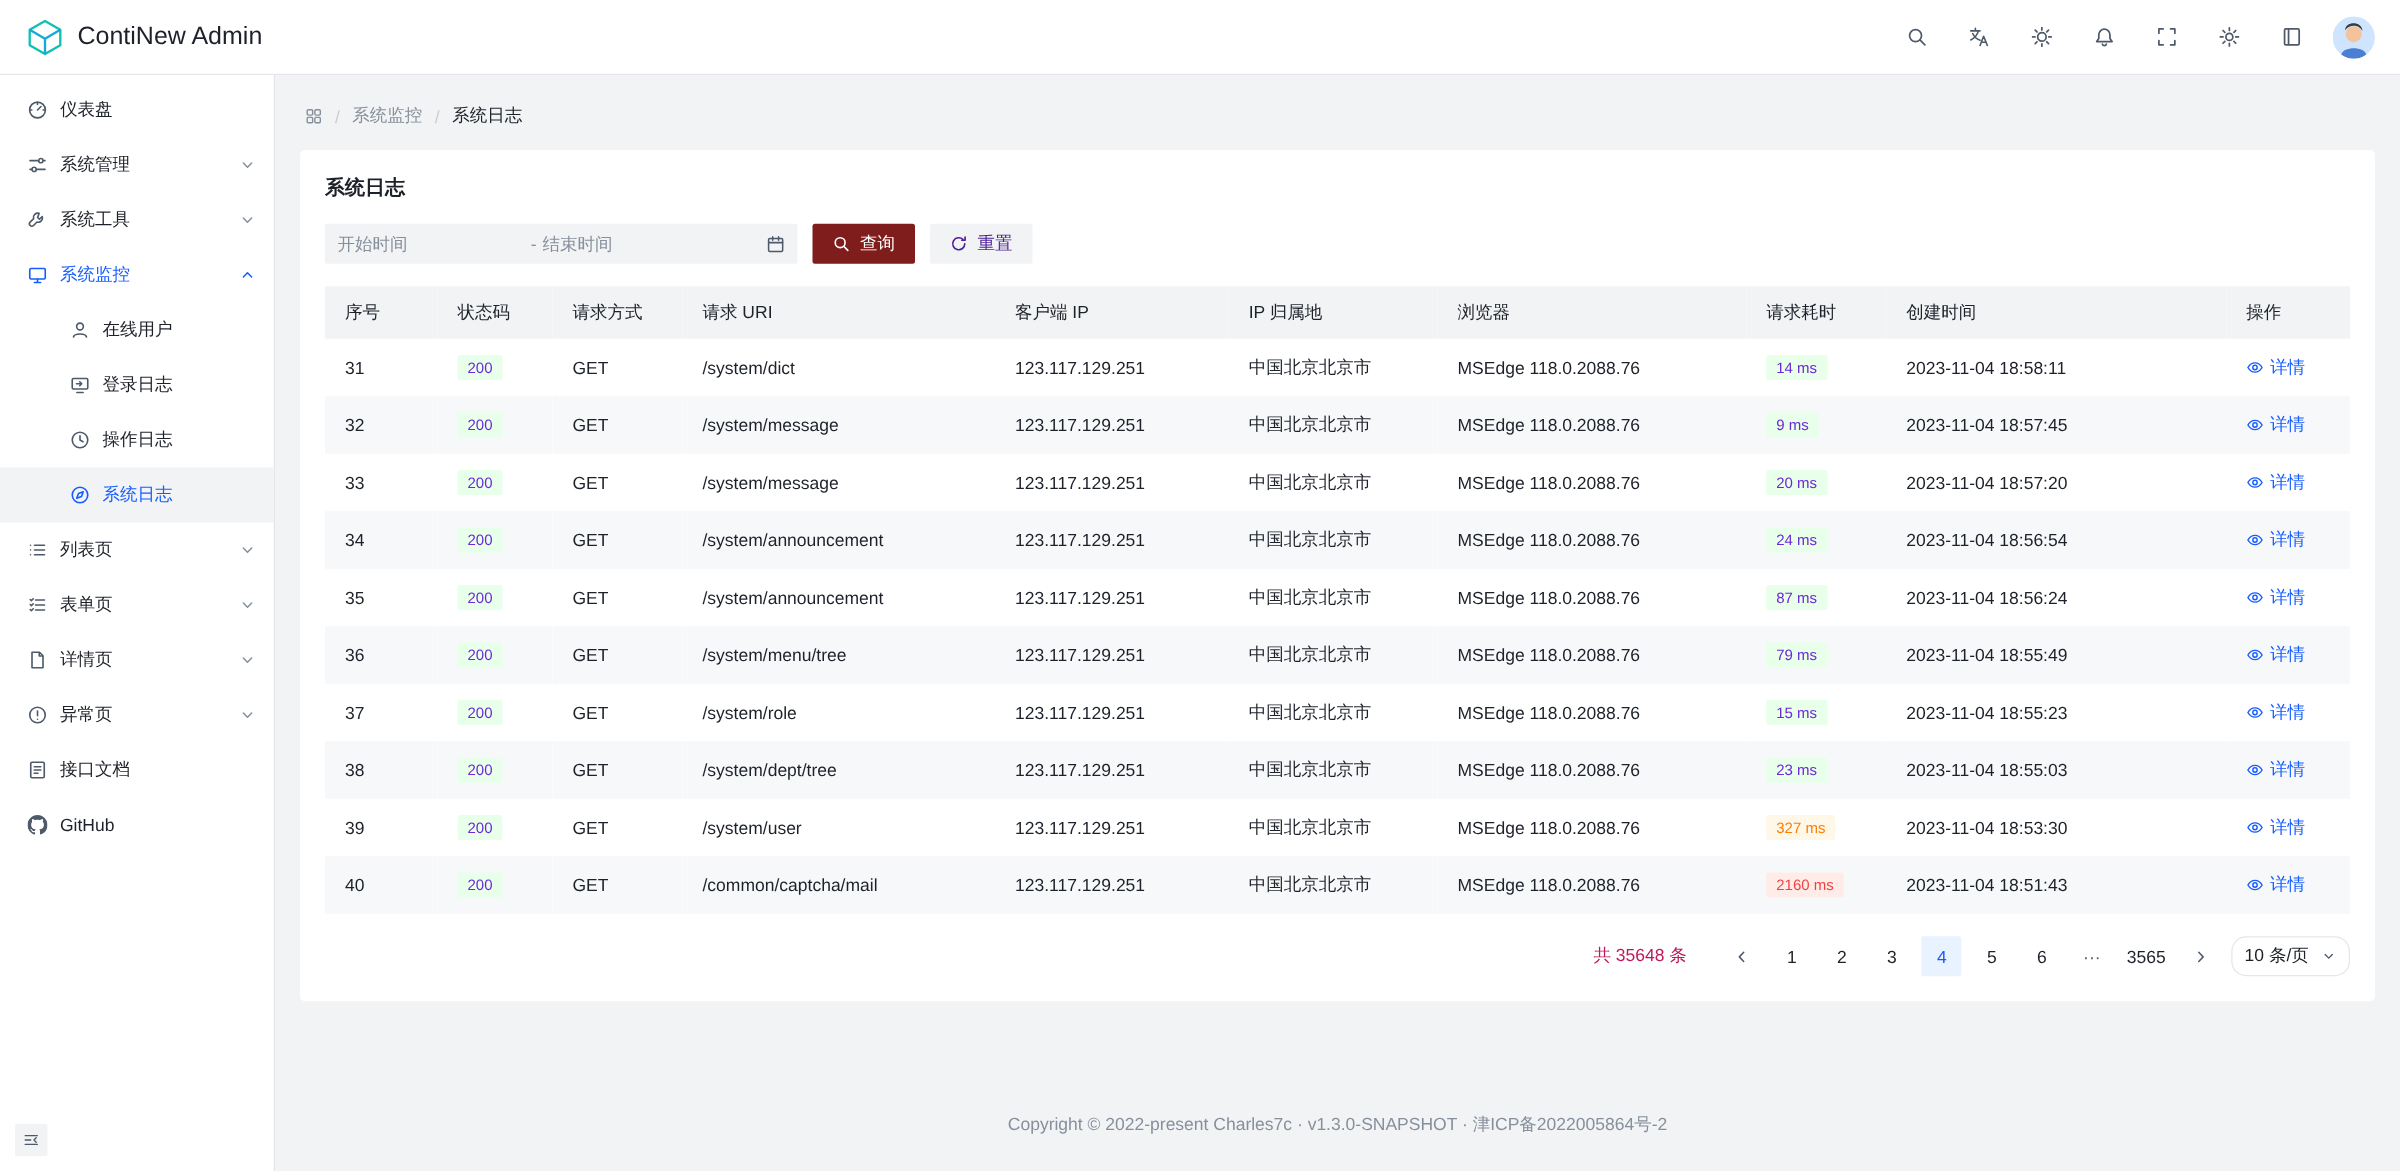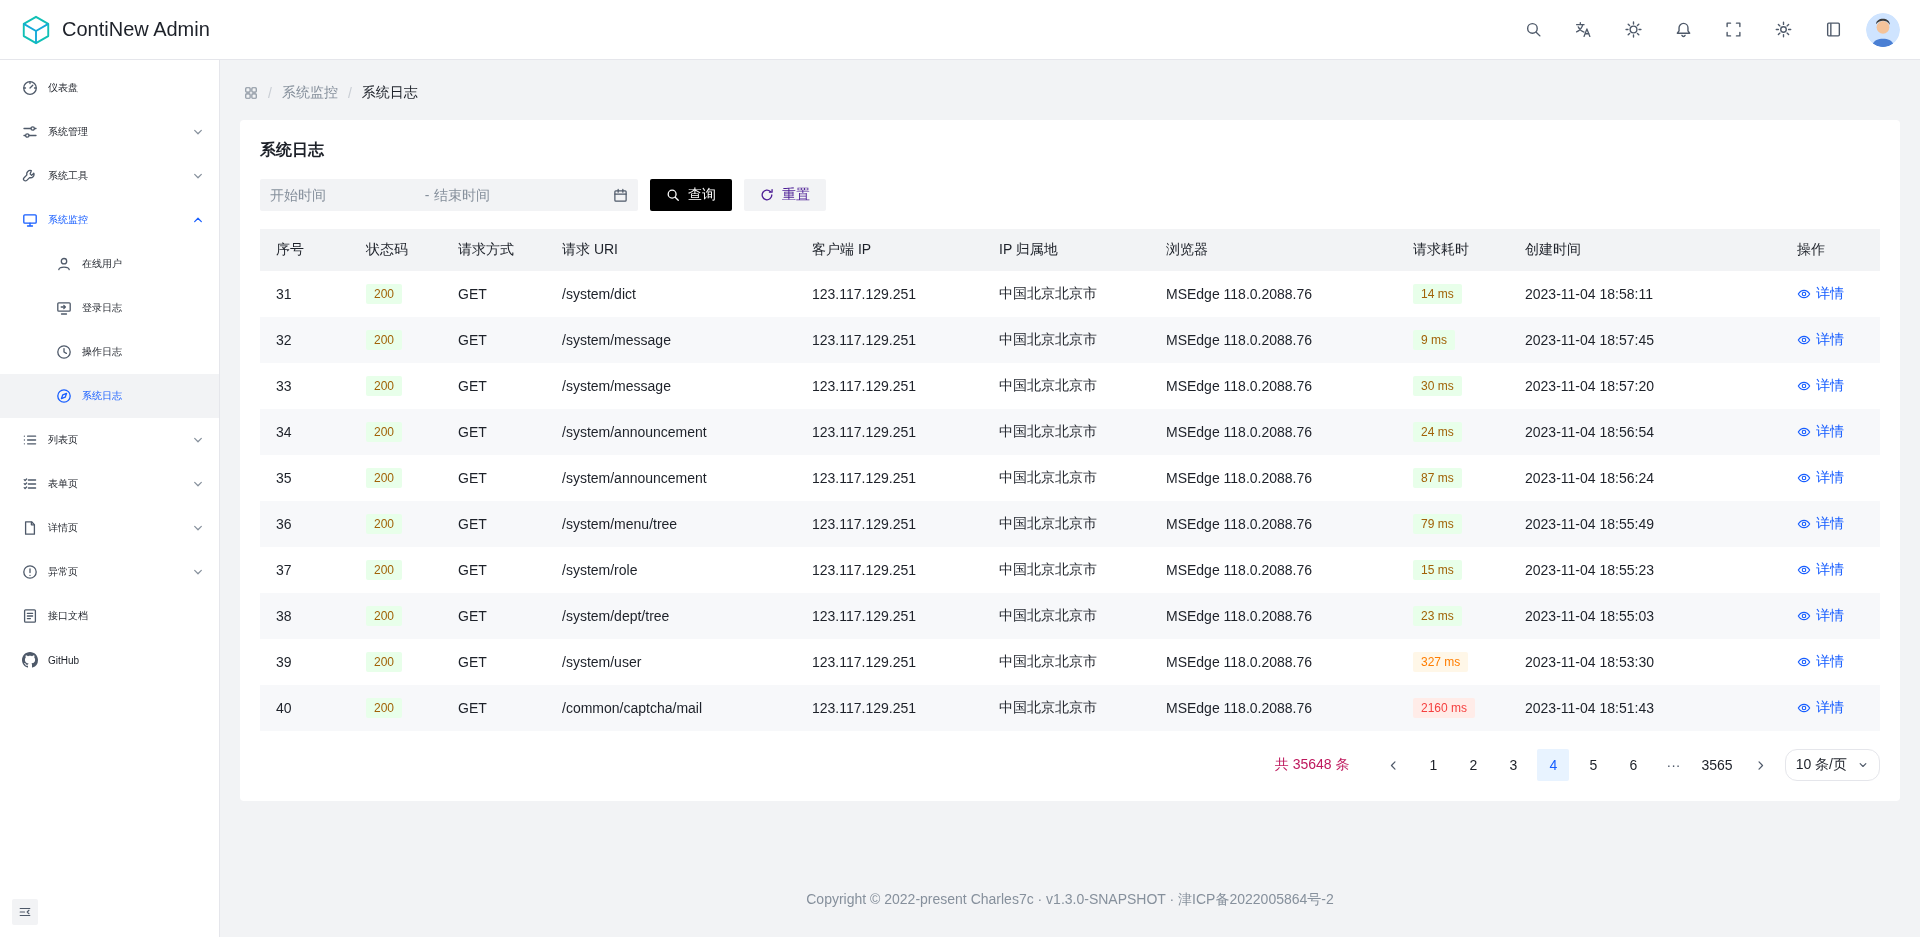--- a/index.html
+++ b/index.html
@@ -18,21 +18,21 @@
   .topbar-actions { display:flex; align-items:center; gap:16px; }
   .icon-btn { width:34px; height:34px; border-radius:50%; display:flex; align-items:center;
     justify-content:center; color:#4e5969; background:transparent; border:none; cursor:pointer; }
   .avatar { width:34px; height:34px; border-radius:50%; overflow:hidden; cursor:pointer; flex:none; }
 
   
   .layout { display:flex; flex:1; min-height:0; }
   .sidebar { width:220px; background:#fff; border-right:1px solid #e5e6eb;
     position:relative; padding-top:6px; flex:none; }
   .menu-item { height:44px; display:flex; align-items:center; gap:10px;
-    padding:0 14px 0 22px; color:#1d2129; cursor:pointer; font-size:10px; }
+    padding:0 14px 0 22px; color:#1d2129; cursor:pointer; font-size:14px; }
   .menu-item .mi { color:#4e5969; display:flex; flex:none; }
   .menu-item .chev { margin-left:auto; color:#86909c; display:flex; }
   .menu-item.active-parent { color:#165dff; }
   .menu-item.active-parent .mi, .menu-item.active-parent .chev { color:#165dff; }
   .submenu .menu-item { padding-left:56px; }
   .menu-item.active { background:#f2f3f5; color:#165dff; }
   .menu-item.active .mi { color:#165dff; }
   .sidebar-collapse { position:absolute; left:12px; bottom:12px; width:26px; height:26px;
     border-radius:2px; background:#f2f3f5; color:#4e5969; display:flex;
     align-items:center; justify-content:center; cursor:pointer; }
@@ -55,21 +55,21 @@
   .filter-row { display:flex; gap:12px; margin-bottom:18px; align-items:center; }
   .range-picker { width:378px; height:32px; background:#f2f3f5; border-radius:2px;
     display:flex; align-items:center; padding:0 10px; cursor:text; }
   .range-picker input { border:none; outline:none; background:transparent; font:inherit;
     color:#1d2129; width:150px; }
   .range-picker input::placeholder { color:#86909c; }
   .range-sep { color:#86909c; width:14px; text-align:center; flex:none; }
   .cal-icon { color:#4e5969; display:flex; margin-left:auto; }
   .btn { height:32px; border:none; border-radius:2px; padding:0 16px; font-size:14px;
     display:flex; align-items:center; gap:8px; cursor:pointer; font-family:inherit; }
-  .btn-primary { background:#000000; color:#fff; }
+  .btn-primary { background:#7f1d1d; color:#fff; }
   .btn-secondary { background:#f2f3f5; color:#4c1d95; }
   .btn .btn-ic { display:flex; }
 
   
   .log-table { width:100%; border-collapse:collapse; table-layout:fixed; }
   .log-table th { background:#f2f3f5; height:42px; text-align:left; padding:0 16px;
     font-weight:500; color:#1d2129; font-size:14px; }
   .log-table td { height:46px; padding:0 16px; font-size:14px; color:#1d2129;
     overflow:hidden; text-overflow:ellipsis; white-space:nowrap; }
   .log-table tbody tr:nth-of-type(even) { background:#f7f8fa; }
@@ -77,21 +77,21 @@
   .log-table th:nth-of-type(2){width:92px}
   .log-table th:nth-of-type(3){width:104px}
   .log-table th:nth-of-type(4){width:250px}
   .log-table th:nth-of-type(5){width:187px}
   .log-table th:nth-of-type(6){width:167px}
   .log-table th:nth-of-type(7){width:247px}
   .log-table th:nth-of-type(8){width:112px}
   .log-table th:nth-of-type(9){width:272px}
 
   .badge { display:inline-block; padding:2px 8px; border-radius:2px; font-size:12px; line-height:16px; }
-  .badge-green  { background:#e8ffea; color:#a16207; }
+  .badge-green  { background:#e8ffea; color:#6d28d9; }
   .badge-orange { background:#fff7e8; color:#ff7d00; }
   .badge-red    { background:#ffece8; color:#f53f3f; }
 
   .detail-link { color:#165dff; display:inline-flex; align-items:center; gap:5px;
     cursor:pointer; text-decoration:none; }
 
   
   .pagination { display:flex; align-items:center; justify-content:flex-end; gap:8px; padding-top:18px; }
   .total { margin-right:20px; color:#be185d; }
   .pages { display:flex; gap:8px; align-items:center; }
@@ -476,21 +476,21 @@
               </tr>
 
               <tr>
                 <td>33</td>
                 <td><span class="badge badge-green">200</span></td>
                 <td>GET</td>
                 <td>/system/message</td>
                 <td>123.117.129.251</td>
                 <td>中国北京北京市</td>
                 <td>MSEdge 118.0.2088.76</td>
-                <td><span class="badge badge-green">30 ms</span></td>
+                <td><span class="badge badge-green">20 ms</span></td>
                 <td>2023-11-04 18:57:20</td>
                 <td>
                   <a class="detail-link">
                     <svg width="14" height="14" viewBox="0 0 16 16" fill="none" stroke="currentColor" stroke-width="1.3" stroke-linejoin="round">
                       <path d="M1.5 8S4 3.8 8 3.8 14.5 8 14.5 8 12 12.2 8 12.2 1.5 8 1.5 8z"></path>
                       <circle cx="8" cy="8" r="2"></circle>
                     </svg>
                     <span>详情</span>
                   </a>
                 </td>

